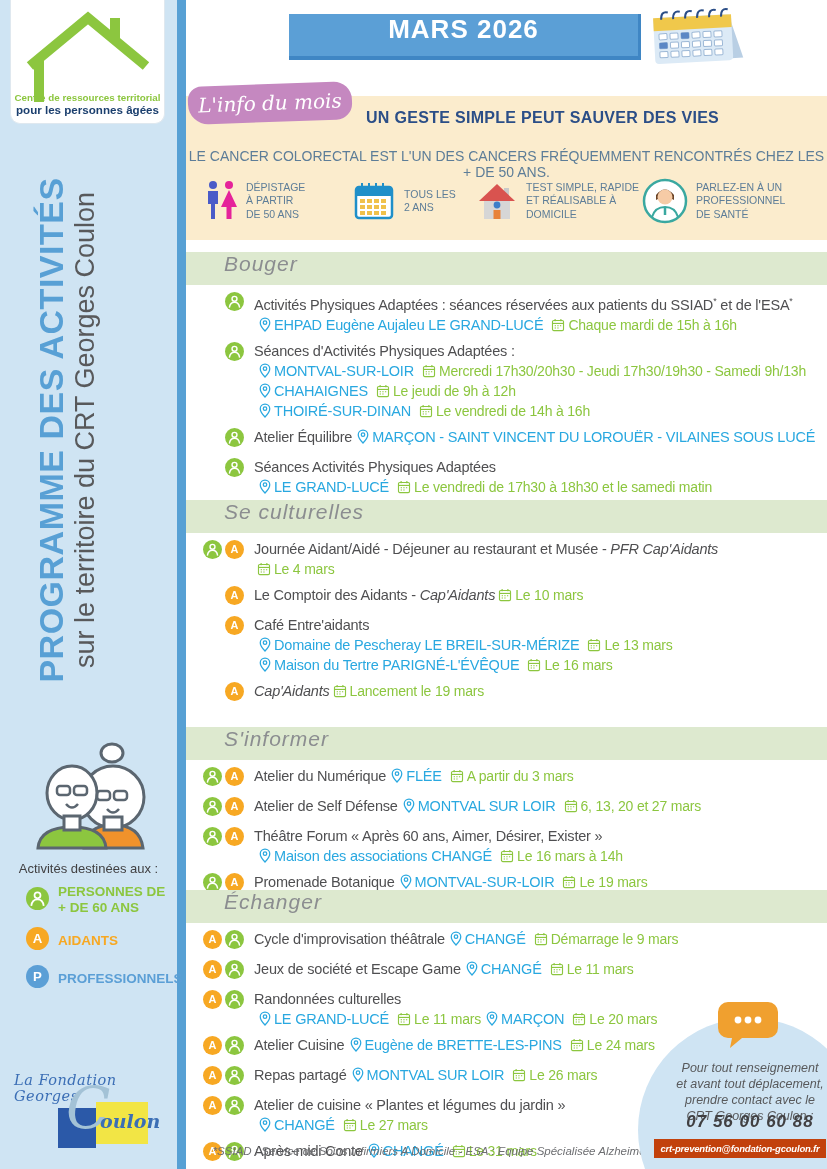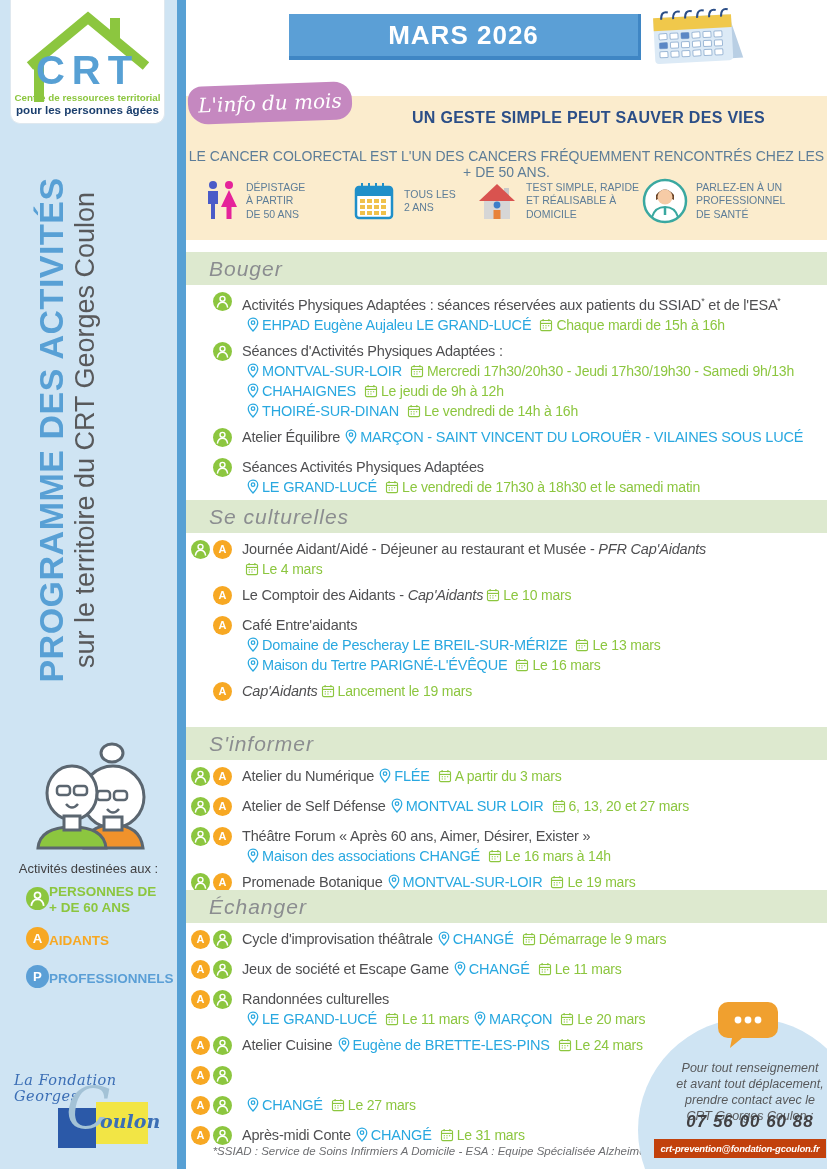--- a/index.html
+++ b/index.html
@@ -25,61 +25,61 @@
           transform:rotate(-90deg);text-align:center;white-space:nowrap;
           font-size:34px;font-weight:bold;color:#58a0d5;letter-spacing:0.5px;}
   .vsubtitle{position:absolute;left:-213px;top:413px;width:600px;height:34px;
           transform:rotate(-90deg);text-align:center;white-space:nowrap;
           font-size:27px;color:#58595b;}
 
   .couple{position:absolute;left:30px;top:740px;}
   .aud-head{position:absolute;left:0;top:861px;width:177px;text-align:center;
             font-size:13px;color:#414042;}
   .legend{position:absolute;left:26px;top:884px;width:150px;}
-  .leg-row{display:flex;align-items:center;margin-bottom:11px;}
+  .leg-row{display:flex;align-items:center;gap:9px;margin-bottom:11px;}
   .leg-row svg{width:23px;height:23px;flex-shrink:0;}
   .leg-label{font-size:13.5px;font-weight:bold;line-height:16px;white-space:pre-line;}
 
   .fond-script{position:absolute;left:14px;top:1072px;width:150px;
                font-family:"DejaVu Serif",serif;font-style:italic;font-size:14.5px;
                color:#3b6eb5;letter-spacing:0.5px;}
   .fond-logo{position:absolute;left:58px;top:1092px;width:110px;height:66px;}
   .fl-blue{position:absolute;left:0;top:16px;width:38px;height:40px;background:#2b59a8;}
   .fl-yellow{position:absolute;left:38px;top:10px;width:52px;height:42px;background:#f2e545;}
   .fl-c{position:absolute;left:8px;top:-14px;font-family:"DejaVu Serif",serif;font-style:italic;
         font-size:58px;color:#a3c2d6;line-height:60px;}
   .fl-rest{position:absolute;left:42px;top:18px;font-family:"DejaVu Serif",serif;font-style:italic;
         font-size:19px;font-weight:bold;color:#3b6eb5;}
 
   
   .banner{position:absolute;left:289px;top:14px;width:352px;height:46px;background:#5b9fd6;
           border-right:3px solid #3f86c4;border-bottom:4px solid #3f86c4;
-          display:flex;align-items:center;justify-content:center;}
+          display:flex;justify-content:center;}
   .banner span{color:#ffffff;font-size:26px;font-weight:bold;letter-spacing:1px;}
   .topcal{position:absolute;left:648px;top:2px;transform:rotate(-3deg);}
 
   .ribbon{position:absolute;left:188px;top:84px;width:164px;height:38px;background:#c588c0;
           border-radius:14px 18px 16px 20px;transform:rotate(-2deg);z-index:3;
           display:flex;align-items:center;justify-content:center;}
   .ribbon span{color:#ffffff;font-size:20px;font-style:italic;font-family:"DejaVu Serif",serif;}
 
   .infobox{position:absolute;left:186px;top:96px;width:641px;height:144px;background:#fbeccd;}
-  .info-title{position:absolute;left:180px;right:16px;top:13px;text-align:center;
+  .info-title{position:absolute;left:180px;right:16px;top:13px;text-align:left;
               font-size:16px;font-weight:bold;color:#2b4e87;letter-spacing:0.3px;}
   .info-sub{position:absolute;left:0;right:0;top:52px;text-align:center;
             font-size:14px;color:#5d7d98;}
   .fact{position:absolute;top:76px;display:flex;align-items:center;gap:8px;height:58px;}
   .fact-label{font-size:10.5px;line-height:13.5px;color:#5d7d98;white-space:pre-line;}
 
   
   #sections-root{position:absolute;left:186px;top:0;width:641px;}
   .section{position:absolute;left:0;width:641px;}
-  .sec-band{height:33px;background:#dde9cf;display:flex;align-items:center;padding-left:23px;}
+  .sec-band{height:33px;background:#dde9cf;display:flex;align-items:flex-start;padding-left:38px;}
   .sec-title{font-size:21px;font-style:italic;color:#8b8d90;letter-spacing:1px;}
-  .item{display:flex;margin-top:6px;padding-left:4px;}
+  .item{display:flex;margin-top:6px;padding-left:16px;}
   .badges{width:52px;flex-shrink:0;display:flex;justify-content:flex-end;gap:3px;
           padding-right:10px;padding-top:1px;}
   .badges svg{width:19px;height:19px;}
   .itext{flex:1;font-size:14.5px;line-height:20px;color:#4f4f51;letter-spacing:-0.2px;
          padding-right:2px;}
   .iline .it{font-style:italic;}
   .iline .sup{vertical-align:super;font-size:9px;}
   .place{color:#29a8e0;margin:10px 5px;}
   .place svg{margin-right:3px;vertical-align:-2px;}
   .date{color:#8cc63f;font-size:14px;margin-left:3px;}
@@ -110,21 +110,20 @@
 
   <aside class="sidebar"></aside>
   <div class="stripe"></div>
 
   <div class="logo-box">
     <svg width="140" height="100" viewBox="0 0 140 100">
       <line x1="97" y1="14" x2="97" y2="38" stroke="#8cc63f" stroke-width="10"></line>
       <path d="M12 62 L70 14 L128 62" fill="none" stroke="#8cc63f" stroke-width="10"></path>
       <line x1="21" y1="56" x2="21" y2="98" stroke="#8cc63f" stroke-width="10"></line>
     </svg>
-    <div class="crt-word">CRT</div>
     <div class="logo-cap1">Centre de ressources territorial</div>
     <div class="logo-cap2">pour les personnes âgées</div>
   </div>
 
   <div class="vtitle">PROGRAMME DES ACTIVITÉS</div>
   <div class="vsubtitle">sur le territoire du CRT Georges Coulon</div>
 
   <svg class="couple" width="120" height="110" viewBox="0 0 120 110">
     <ellipse cx="82" cy="13" rx="11" ry="9" fill="#ffffff" stroke="#5b6670" stroke-width="3"></ellipse>
     <circle cx="83" cy="57" r="31" fill="#ffffff" stroke="#5b6670" stroke-width="3"></circle>
@@ -732,34 +731,48 @@
             <span class="badge"><svg viewBox="0 0 20 20" width="19" height="19">
                 <circle cx="10" cy="10" r="10" fill="#f7a823"></circle>
                 <text x="10" y="14.2" text-anchor="middle" font-family="Liberation Sans,sans-serif" font-size="11.5" font-weight="bold" fill="#fff">A</text>
               </svg></span>
             <span class="badge"><svg viewBox="0 0 20 20" width="19" height="19">
                 <circle cx="10" cy="10" r="10" fill="#8cc63f"></circle>
                 <circle cx="10" cy="7.2" r="2.6" fill="none" stroke="#fff" stroke-width="1.5"></circle>
                 <path d="M4.6 16.4C5.2 11.9 7.8 10.8 10 10.8s4.8 1.1 5.4 5.6" fill="none" stroke="#fff" stroke-width="1.5"></path>
               </svg></span>
           </div>
-        </div>
-        <div class="item">
-          <div class="badges">
-            <span class="badge"><svg viewBox="0 0 20 20" width="19" height="19">
-                <circle cx="10" cy="10" r="10" fill="#f7a823"></circle>
-                <text x="10" y="14.2" text-anchor="middle" font-family="Liberation Sans,sans-serif" font-size="11.5" font-weight="bold" fill="#fff">A</text>
-              </svg></span>
-            <span class="badge"><svg viewBox="0 0 20 20" width="19" height="19">
-                <circle cx="10" cy="10" r="10" fill="#8cc63f"></circle>
-                <circle cx="10" cy="7.2" r="2.6" fill="none" stroke="#fff" stroke-width="1.5"></circle>
-                <path d="M4.6 16.4C5.2 11.9 7.8 10.8 10 10.8s4.8 1.1 5.4 5.6" fill="none" stroke="#fff" stroke-width="1.5"></path>
-              </svg></span>
-          </div>
-          <div class="itext">
+          <div class="itext">
+            <div class="iline"><span class="txt">Repas partagé</span><span class="place"><svg width="12" height="15" viewBox="0 0 14 18">
+                  <path d="M7 1.2C3.8 1.2 1.3 3.7 1.3 6.8 1.3 10.8 7 16.8 7 16.8S12.7 10.8 12.7 6.8C12.7 3.7 10.2 1.2 7 1.2Z" fill="none" stroke="#29a8e0" stroke-width="1.5"></path>
+                  <circle cx="7" cy="6.8" r="2.1" fill="none" stroke="#29a8e0" stroke-width="1.5"></circle>
+                </svg><span>MONTVAL SUR LOIR</span></span><span class="date"><svg width="14" height="14" viewBox="0 0 16 16">
+                  <g fill="none" stroke="#8cc63f" stroke-width="1.3">
+                    <rect x="1.7" y="2.8" width="12.6" height="11.6" rx="1.5"></rect>
+                    <path d="M1.7 6.2H14.3"></path>
+                    <path d="M4.7 1.2V3.8M11.3 1.2V3.8"></path>
+                    <path d="M4.2 8.8h1.5M7.2 8.8h1.5M10.2 8.8h1.5M4.2 11.4h1.5M7.2 11.4h1.5"></path>
+                  </g>
+                </svg><span>Le 26 mars</span></span></div>
+          </div>
+        </div>
+        <div class="item">
+          <div class="badges">
+            <span class="badge"><svg viewBox="0 0 20 20" width="19" height="19">
+                <circle cx="10" cy="10" r="10" fill="#f7a823"></circle>
+                <text x="10" y="14.2" text-anchor="middle" font-family="Liberation Sans,sans-serif" font-size="11.5" font-weight="bold" fill="#fff">A</text>
+              </svg></span>
+            <span class="badge"><svg viewBox="0 0 20 20" width="19" height="19">
+                <circle cx="10" cy="10" r="10" fill="#8cc63f"></circle>
+                <circle cx="10" cy="7.2" r="2.6" fill="none" stroke="#fff" stroke-width="1.5"></circle>
+                <path d="M4.6 16.4C5.2 11.9 7.8 10.8 10 10.8s4.8 1.1 5.4 5.6" fill="none" stroke="#fff" stroke-width="1.5"></path>
+              </svg></span>
+          </div>
+          <div class="itext">
+            <div class="iline"><span class="txt">Atelier de cuisine « Plantes et légumes du jardin »</span></div>
             <div class="iline"><span class="place"><svg width="12" height="15" viewBox="0 0 14 18">
                   <path d="M7 1.2C3.8 1.2 1.3 3.7 1.3 6.8 1.3 10.8 7 16.8 7 16.8S12.7 10.8 12.7 6.8C12.7 3.7 10.2 1.2 7 1.2Z" fill="none" stroke="#29a8e0" stroke-width="1.5"></path>
                   <circle cx="7" cy="6.8" r="2.1" fill="none" stroke="#29a8e0" stroke-width="1.5"></circle>
                 </svg><span>CHANGÉ</span></span><span class="date"><svg width="14" height="14" viewBox="0 0 16 16">
                   <g fill="none" stroke="#8cc63f" stroke-width="1.3">
                     <rect x="1.7" y="2.8" width="12.6" height="11.6" rx="1.5"></rect>
                     <path d="M1.7 6.2H14.3"></path>
                     <path d="M4.7 1.2V3.8M11.3 1.2V3.8"></path>
                     <path d="M4.2 8.8h1.5M7.2 8.8h1.5M10.2 8.8h1.5M4.2 11.4h1.5M7.2 11.4h1.5"></path>
                   </g>

